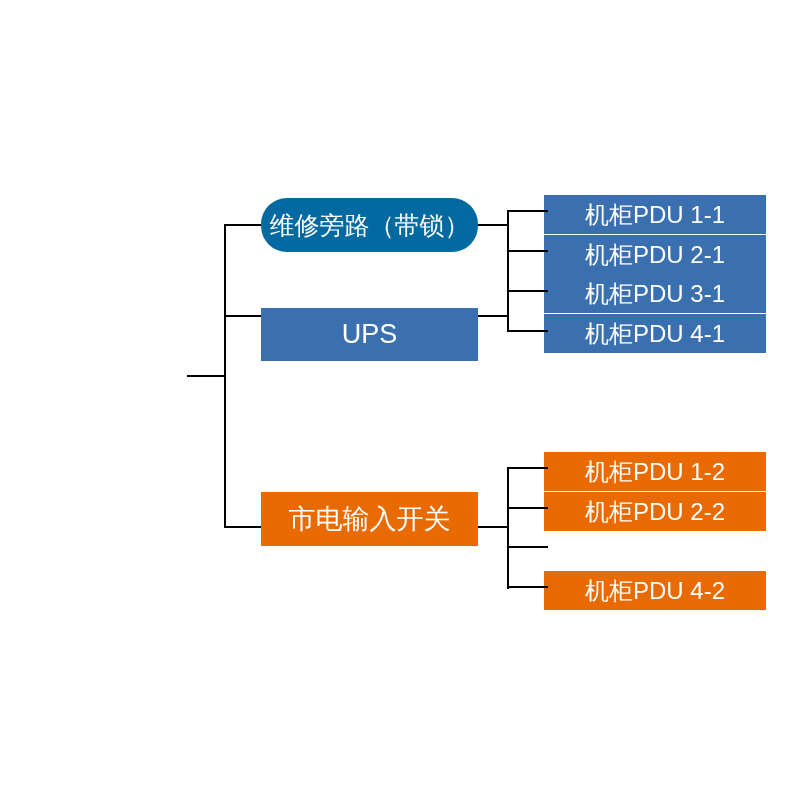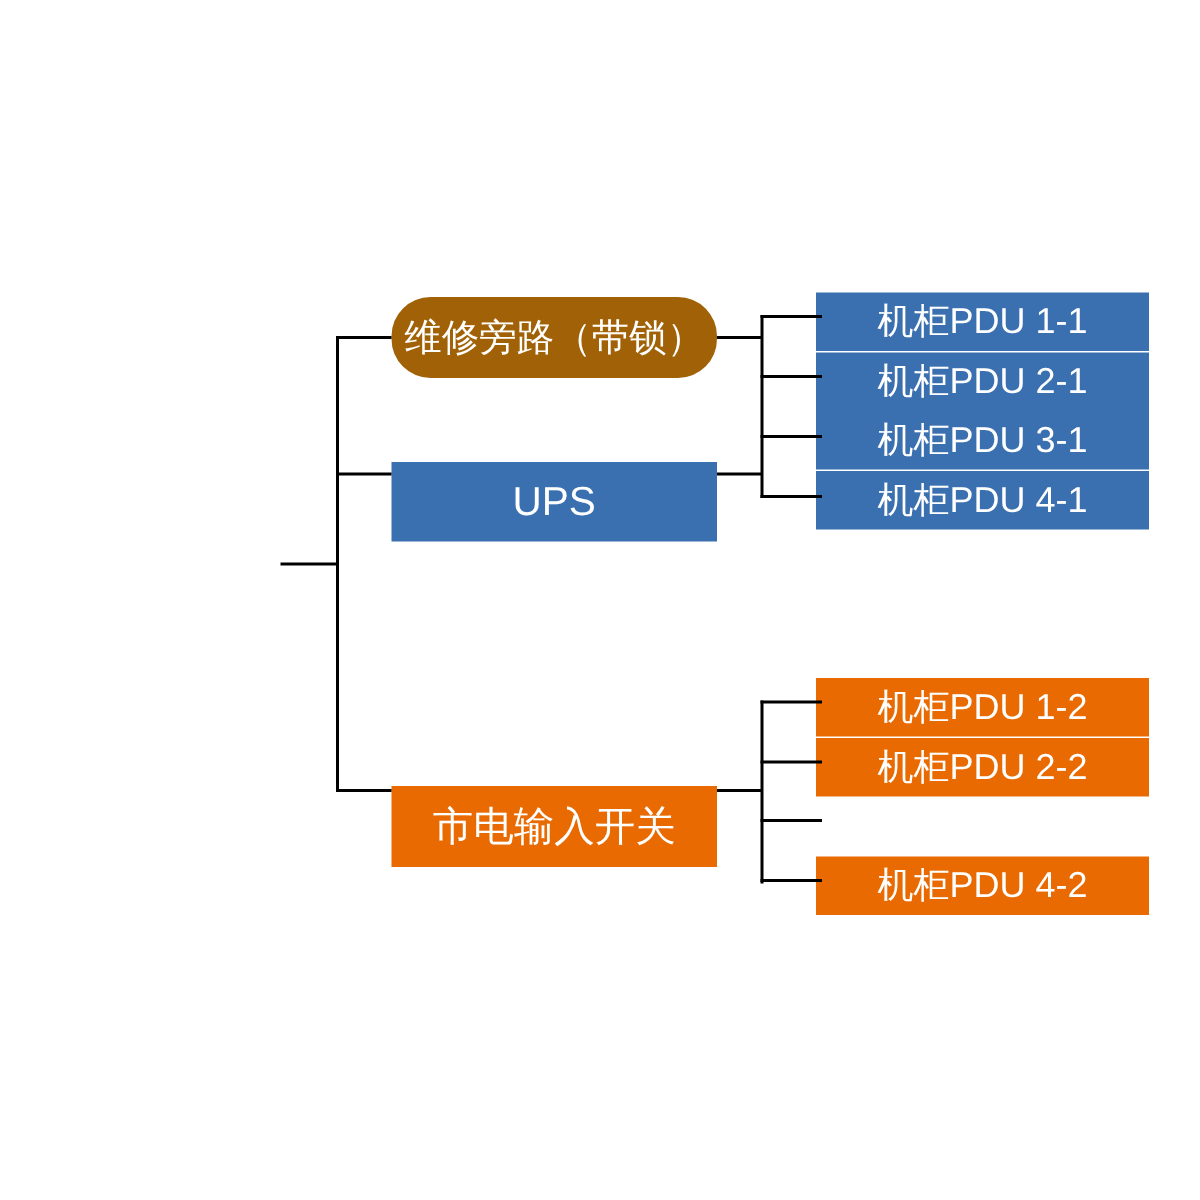--- a/index.html
+++ b/index.html
@@ -20,21 +20,21 @@
     align-items: center;
     justify-content: center;
     color: #ffffff;
     line-height: 1;
     white-space: nowrap;
     text-align: center;
   }
   .node-root   { left: 38px;  top: 349px; width: 149px; height: 54px; font-size: 24px; }
   .node-bypass { left: 261px; top: 198px; width: 217px; height: 54px; font-size: 25px; }
   .node-ups    { left: 261px; top: 289px; width: 217px; height: 53px; font-size: 27px; margin-top: 19px; }
-  .node-mains  { left: 261px; top: 524px; width: 217px; height: 54px; font-size: 27px; }
+  .node-mains  { left: 261px; top: 492px; width: 217px; height: 54px; font-size: 27px; }
   .node-pdu    { left: 544px; width: 222px; height: 39px; font-size: 24px; }
   .pdu-t1 { top: 195px; } .pdu-t2 { top: 235px; } .pdu-t3 { top: 274px; } .pdu-t4 { top: 314px; }
   .pdu-b1 { top: 452px; } .pdu-b2 { top: 492px; } .pdu-b3 { top: 531px; } .pdu-b4 { top: 571px; }
   .line { position: absolute; background: #000000; }
   .hline { height: 2px; }
   .vline { width: 2px; }
   
   .l-root-stub    { left: 187px; top: 375px; width: 38px; }
   .l-left-trunk   { left: 224px; top: 224px; height: 304px; }
   .l-branch-bypass{ left: 224px; top: 224px; width: 37px; }
@@ -55,21 +55,21 @@
   .l-pdu-b2 { left: 507px; top: 507px; width: 41px; }
   .l-pdu-b3 { left: 507px; top: 546px; width: 41px; }
   .l-pdu-b4 { left: 507px; top: 586px; width: 41px; }
 </style>
 </head>
 <body>
 
 <div id="canvas">
 
 
-  <div class="node node-bypass" style="background: #a16207; border-radius: 26px;">维修旁路（带锁）</div>
+  <div class="node node-bypass" style="background: #0369a1; border-radius: 26px;">维修旁路（带锁）</div>
 
   <div class="node node-ups" style="background: rgb(58, 111, 176);">UPS</div>
 
   <div class="node node-mains" style="background: rgb(232, 106, 0);">市电输入开关</div>
 
   <div class="node node-pdu pdu-t1" style="background: rgb(58, 111, 176);">机柜PDU 1-1</div>
   <div class="node node-pdu pdu-t2" style="background: rgb(58, 111, 176);">机柜PDU 2-1</div>
   <div class="node node-pdu pdu-t3" style="background: rgb(58, 111, 176);">机柜PDU 3-1</div>
   <div class="node node-pdu pdu-t4" style="background: rgb(58, 111, 176);">机柜PDU 4-1</div>
 

